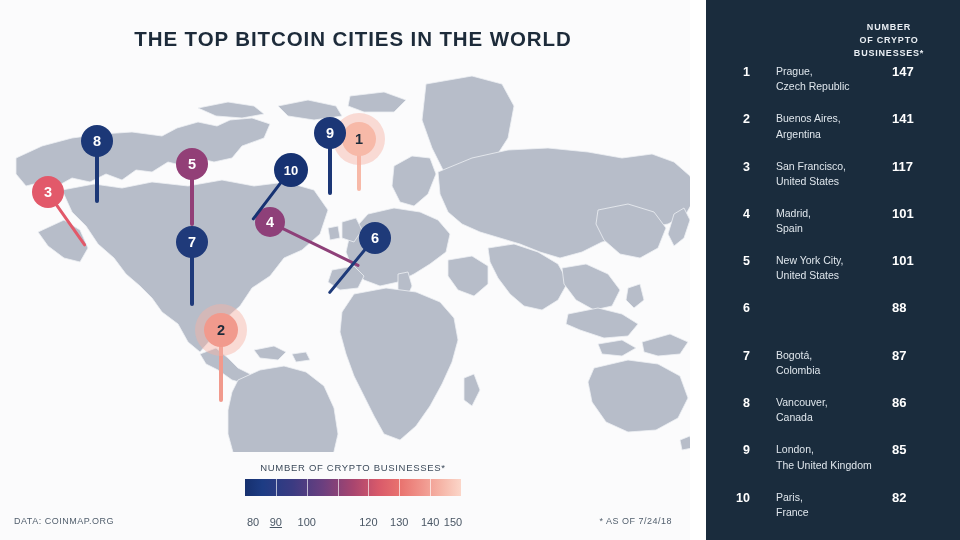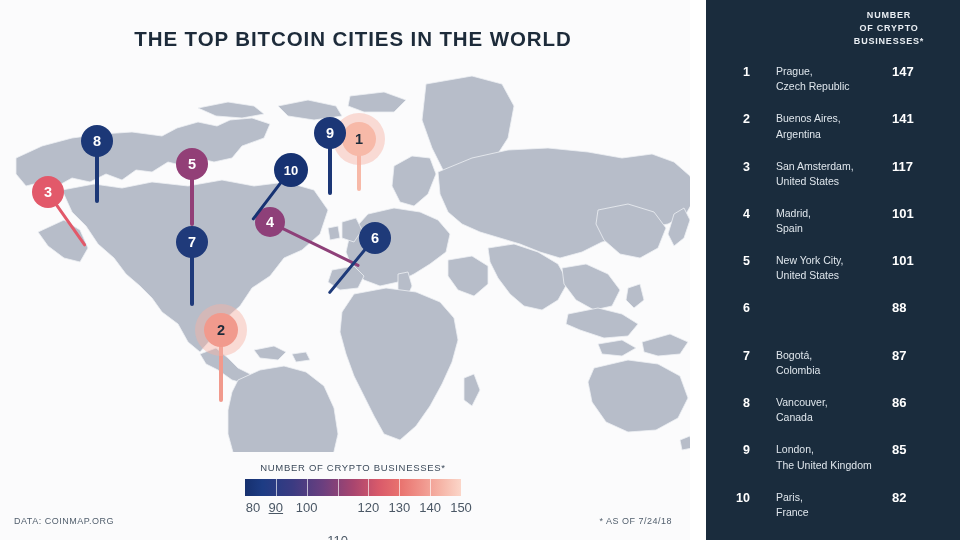--- a/index.html
+++ b/index.html
@@ -38,34 +38,34 @@
       #6b3f7f 36%,
       #a8456f 50%,
       #d95a6a 62%,
       #e9736f 72%,
       #f0958c 82%,
       #f6b6a8 91%,
       #fbd6c9 100%);}
   #legend-bar .tick{position:absolute;top:0;width:1px;height:17px;
                     background:rgba(255,255,255,.65);}
   #legend-ticks{position:relative;width:216px;height:14px;margin-top:4px;}
-  #legend-ticks span{position:absolute;top:0;font-size:13px;color:#4a5765;
+  #legend-ticks span{position:absolute;top:16px;font-size:11px;color:#4a5765;
                      transform:translateX(-50%);white-space:nowrap;}
 
   #source-note{position:absolute;left:14px;top:516px;font-size:9px;
                letter-spacing:.5px;color:#53606e;}
   #asof-note{position:absolute;right:18px;top:516px;font-size:9px;
              letter-spacing:.5px;color:#53606e;}
 
   
   #rank-panel{position:absolute;left:706px;top:0;width:254px;height:540px;
               background:#1a2c3d;}
   #rank-panel-edge{position:absolute;left:706px;top:0;width:3px;height:540px;
                    background:#c9d2da;}
-  #rank-header{position:absolute;right:16px;top:9px;width:110px;
+  #rank-header{position:absolute;right:16px;top:21px;width:110px;
                text-align:center;color:#e9eef3;font-size:9px;
                font-weight:bold;letter-spacing:.8px;line-height:1.45;}
 
   #rank-list{position:absolute;left:0;top:64px;width:254px;}
   .rank-row{position:relative;height:47.3px;}
   .rank-num{position:absolute;left:20px;top:1px;width:24px;text-align:right;
             color:#ffffff;font-size:12.5px;font-weight:bold;}
   .rank-city{position:absolute;left:70px;top:0px;width:125px;
              color:#dfe6ec;font-size:10.5px;line-height:1.45;}
   .rank-val{position:absolute;left:186px;top:0px;width:56px;text-align:left;
@@ -236,21 +236,21 @@
         <div class="tick" style="left:185.1px"></div>
       </div>
       <div id="legend-ticks">
           <span style="left: 8px;">80</span>
           <span style="left: 30.8571px; text-decoration: underline;">90</span>
           <span style="left: 61.7143px;">100</span>
           <span style="left: 92.5714px; margin-top: 33px;">110</span>
           <span style="left: 123.429px;">120</span>
           <span style="left: 154.286px;">130</span>
           <span style="left: 185.143px;">140</span>
-          <span style="left: 208px; margin-left: 8px;">150</span>
+          <span style="left: 208px;">150</span>
         </div>
     </div>
 
     <div id="source-note">DATA: COINMAP.ORG</div>
     <div id="asof-note">* AS OF 7/24/18</div>
   </div>
 
   <div id="rank-panel-edge"></div>
   <div id="rank-panel">
     <div id="rank-header">
@@ -271,21 +271,21 @@
           <div class="rank-num">2</div>
           <div class="rank-city">
             <div>Buenos Aires,</div>
             <div>Argentina</div>
           </div>
           <div class="rank-val">141</div>
         </div>
         <div class="rank-row">
           <div class="rank-num">3</div>
           <div class="rank-city">
-            <div>San Amsterdam,</div>
+            <div>San Francisco,</div>
             <div>United States</div>
           </div>
           <div class="rank-val">117</div>
         </div>
         <div class="rank-row">
           <div class="rank-num">4</div>
           <div class="rank-city">
             <div>Madrid,</div>
             <div>Spain</div>
           </div>

